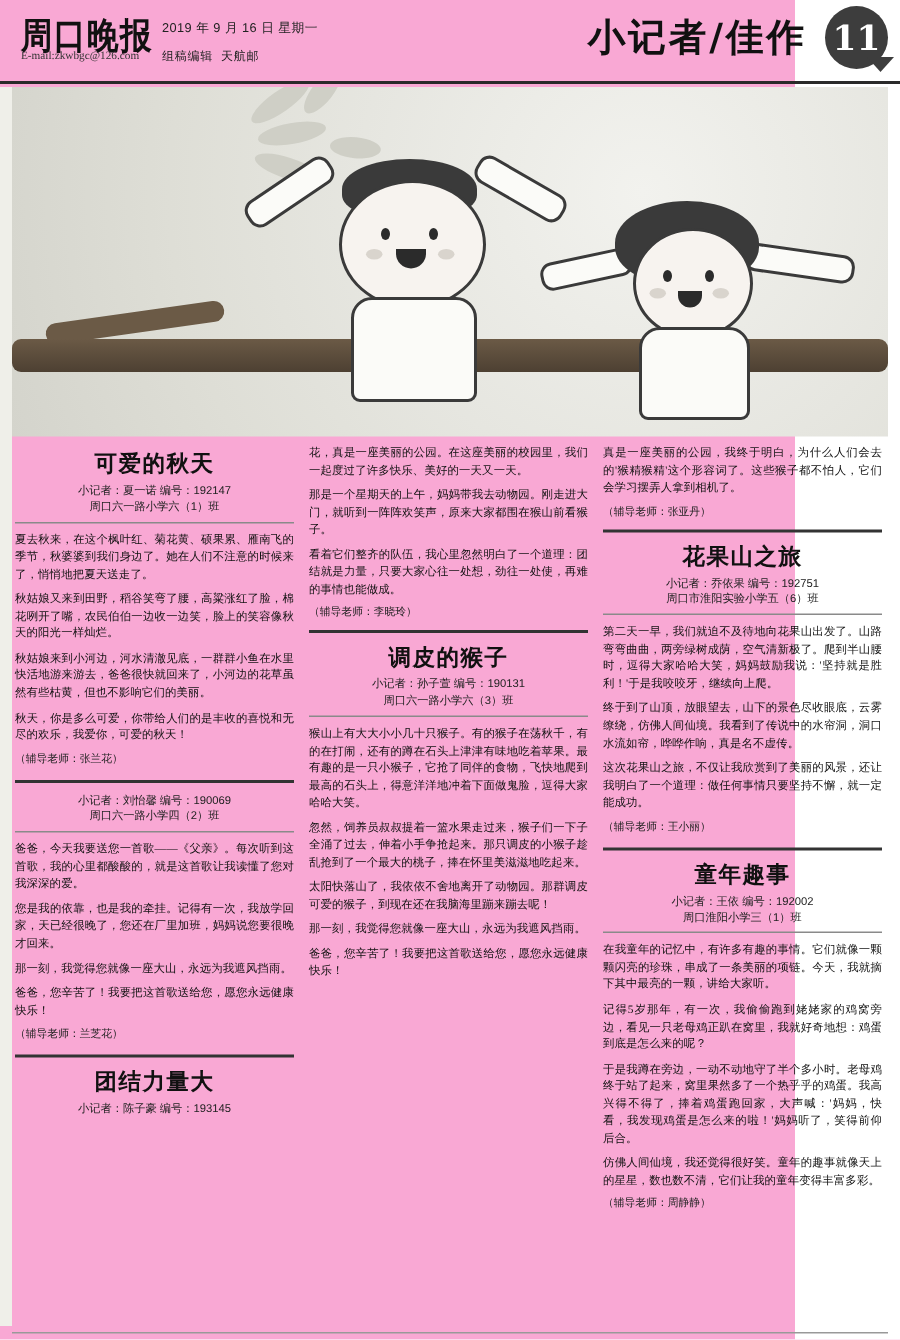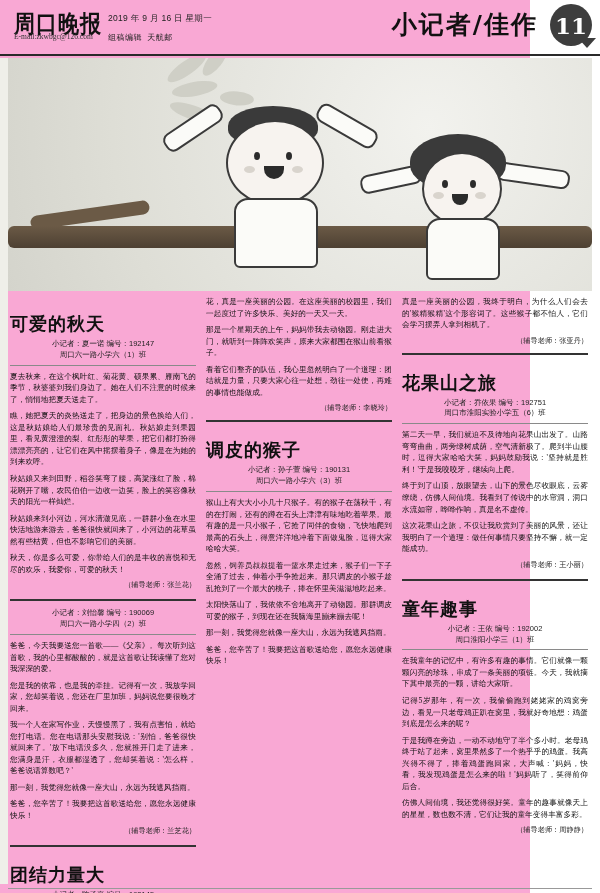--- a/index.html
+++ b/index.html
@@ -192,24 +192,24 @@
   .col {
     width: 186px;
     position: relative;
   }
   .col.mid { width: 186px; }
   .col.right { width: 186px; }
 
   .art-title {
     font-family: "DejaVu Serif", serif;
     font-weight: bold;
-    font-size: 18px;
-    text-align: left;
+    font-size: 15px;
+    text-align: center;
     letter-spacing: 1px;
-    margin: 16px 0 3px 0;
+    margin: 4px 0 3px 0;
     color: #111;
   }
   .byline {
     text-align: center;
     font-size: 7.5px;
     color: #222;
     line-height: 1.45;
     margin-bottom: 3px;
     font-family: "Liberation Sans", sans-serif;
   }
@@ -224,21 +224,20 @@
   .body-text {
     font-size: 7.6px;
     line-height: 1.52;
     text-align: justify;
     color: #111;
     letter-spacing: 0.1px;
     margin: 0 0 5px 0;
   }
   .teacher {
     font-size: 7.2px;
-    text-align: right;
     color: #222;
     margin-bottom: 7px;
     font-family: "Liberation Sans", sans-serif;
   }
   .art-block { margin-bottom: 9px; }
   .divider-thick {
     border-top: 2px solid #333;
     margin: 6px 0 7px 0;
   }
   .footer-rule {
@@ -315,38 +314,36 @@
     <div class="col left">
 
       <div class="art-block">
         <div class="art-title">可爱的秋天</div>
         <div class="byline">
           <span>小记者：夏一诺    编号：192147</span>
           <span class="school">周口六一路小学六（1）班</span>
         </div>
         <div class="rule"></div>
         <p class="body-text">夏去秋来，在这个枫叶红、菊花黄、硕果累、雁南飞的季节，秋婆婆到我们身边了。她在人们不注意的时候来了，悄悄地把夏天送走了。</p>
-        <p class="body-text">瞧，她把夏天的炎热送走了，把身边的景色换给人们，这是秋姑娘给人们最珍贵的见面礼。秋姑娘走到果园里，看见黄澄澄的梨、红彤彤的苹果，把它们都打扮得漂漂亮亮的，让它们在风中摇摆着身子，像是在为她的到来欢呼。</p>
         <p class="body-text">秋姑娘又来到田野，稻谷笑弯了腰，高粱涨红了脸，棉花咧开了嘴，农民伯伯一边收一边笑，脸上的笑容像秋天的阳光一样灿烂。</p>
         <p class="body-text">秋姑娘来到小河边，河水清澈见底，一群群小鱼在水里快活地游来游去，爸爸很快就回来了，小河边的花草虽然有些枯黄，但也不影响它们的美丽。</p>
         <p class="body-text">秋天，你是多么可爱，你带给人们的是丰收的喜悦和无尽的欢乐，我爱你，可爱的秋天！</p>
         <div class="teacher">（辅导老师：张兰花）</div>
       </div>
 
       <div class="divider-thick"></div>
 
       <div class="art-block">
         <div class="byline">
           <span>小记者：刘怡馨    编号：190069</span>
           <span class="school">周口六一路小学四（2）班</span>
         </div>
         <div class="rule"></div>
         <p class="body-text">爸爸，今天我要送您一首歌——《父亲》。每次听到这首歌，我的心里都酸酸的，就是这首歌让我读懂了您对我深深的爱。</p>
-        <p class="body-text">您是我的依靠，也是我的牵挂。记得有一次，我放学回家，您却笑着说，您还在厂里加班，妈妈说您要很晚才回来。</p>
-        <p class="body-text">我一个人在家写作业，天慢慢黑了，我有点害怕，就给您打电话。您在电话那头安慰我说：'别怕，爸爸很快就回来了。'放下电话没多久，您就推开门走了进来，您满身是汗，衣服都湿透了，您却笑着说：'怎么样，爸爸说话算数吧？'</p>
+        <p class="body-text">您是我的依靠，也是我的牵挂。记得有一次，我放学回家，天已经很晚了，您还在厂里加班，妈妈说您要很晚才回来。</p>
         <p class="body-text">那一刻，我觉得您就像一座大山，永远为我遮风挡雨。</p>
         <p class="body-text">爸爸，您辛苦了！我要把这首歌送给您，愿您永远健康快乐！</p>
         <div class="teacher">（辅导老师：兰芝花）</div>
       </div>
 
       <div class="divider-thick"></div>
 
       <div class="art-block">
         <div class="art-title">团结力量大</div>
         <div class="byline">

